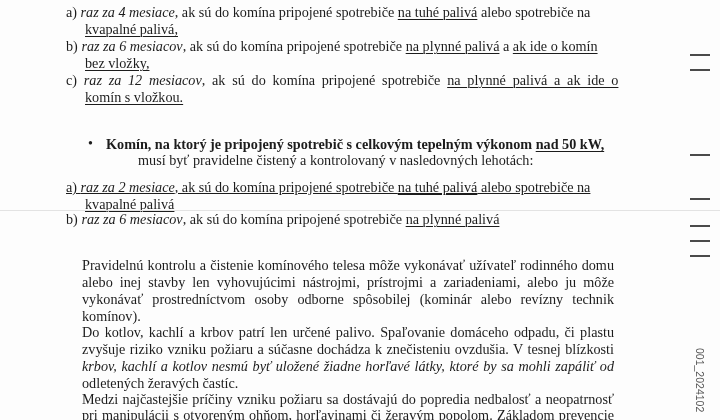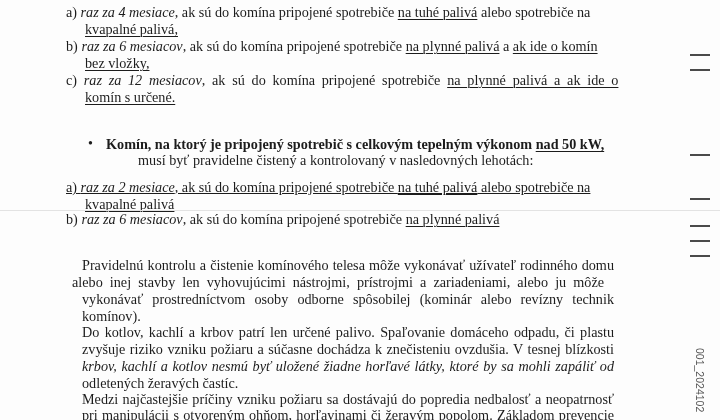--- a/index.html
+++ b/index.html
@@ -37,21 +37,21 @@
 <div class="line" style="left:66px; top:38px;">
   <span>b)</span>
   <i>raz za 6 mesiacov</i><span>, ak sú do komína pripojené spotrebiče </span><span class="u">na plynné palivá</span><span> a </span><span class="u">ak ide o komín</span>
 </div>
 <div class="line u" style="left:85px; top:55px;">bez vložky,</div>
 
 <div class="line" style="left:66px; top:72px; word-spacing:3.2px;">
   <span>c)</span>
   <i>raz za 12 mesiacov</i><span>, ak sú do komína pripojené spotrebiče </span><span class="u">na plynné palivá a ak ide o</span>
 </div>
-<div class="line u" style="left:85px; top:89px;">komín s určené.</div>
+<div class="line u" style="left:85px; top:89px;">komín s vložkou.</div>
 
 <div class="bullet" style="top:136px;">•</div>
 <div class="line" style="left:106px; top:136px;text-align:right;">
   <b>Komín, na ktorý je pripojený spotrebič s celkovým tepelným výkonom </b><b class="u">nad 50 kW,</b>
 </div>
 <div class="line" style="left:106px; top:152px;margin-left:32px;">musí byť pravidelne čistený a kontrolovaný v nasledovných lehotách:</div>
 
 <div class="line" style="left:66px; top:179px;text-decoration:underline;">
   <span>a)</span>
   <i>raz za 2 mesiace</i><span>, ak sú do komína pripojené spotrebiče </span><span class="u">na tuhé palivá</span><span> alebo spotrebiče na</span>
@@ -60,21 +60,21 @@
 
 <div class="fold" style="top:210px;"></div>
 
 <div class="line" style="left:66px; top:211px;">
   <span>b)</span>
   <i>raz za 6 mesiacov</i><span>, ak sú do komína pripojené spotrebiče </span><span class="u">na plynné palivá</span>
 </div>
 
 <div>
   <div class="line just" style="left:82px; top:257px; width:532px;">Pravidelnú kontrolu a čistenie komínového telesa môže vykonávať užívateľ rodinného domu</div>
-  <div class="line just" style="left:72px; top:274px; width:532px;">alebo inej stavby len vyhovujúcimi nástrojmi, prístrojmi a zariadeniami, alebo ju môže</div>
+  <div class="line just" style="left:82px; top:274px; width:532px;">alebo inej stavby len vyhovujúcimi nástrojmi, prístrojmi a zariadeniami, alebo ju môže</div>
   <div class="line just" style="left:82px; top:291px; width:532px;">vykonávať prostredníctvom osoby odborne spôsobilej (kominár alebo revízny technik</div>
   <div class="line" style="left:82px; top:308px;">komínov).</div>
   <div class="line just" style="left:82px; top:324px; width:532px;">Do kotlov, kachlí a krbov patrí len určené palivo. Spaľovanie domáceho odpadu, či plastu</div>
   <div class="line just" style="left:82px; top:341px; width:532px;">zvyšuje riziko vzniku požiaru a súčasne dochádza k znečisteniu ovzdušia. V tesnej blízkosti</div>
   <div class="line just" style="left:82px; top:358px; width:532px;font-style:italic;">krbov, kachlí a kotlov nesmú byť uložené žiadne horľavé látky, ktoré by sa mohli zapáliť od</div>
   <div class="line" style="left:82px; top:375px;">odletených žeravých častíc.</div>
   <div class="line just" style="left:82px; top:391px; width:532px;">Medzi najčastejšie príčiny vzniku požiaru sa dostávajú do popredia nedbalosť a neopatrnosť</div>
   <div class="line just" style="left:82px; top:407px; width:532px;">pri manipulácii s otvoreným ohňom, horľavinami či žeravým popolom. Základom prevencie</div>
 </div>
 

